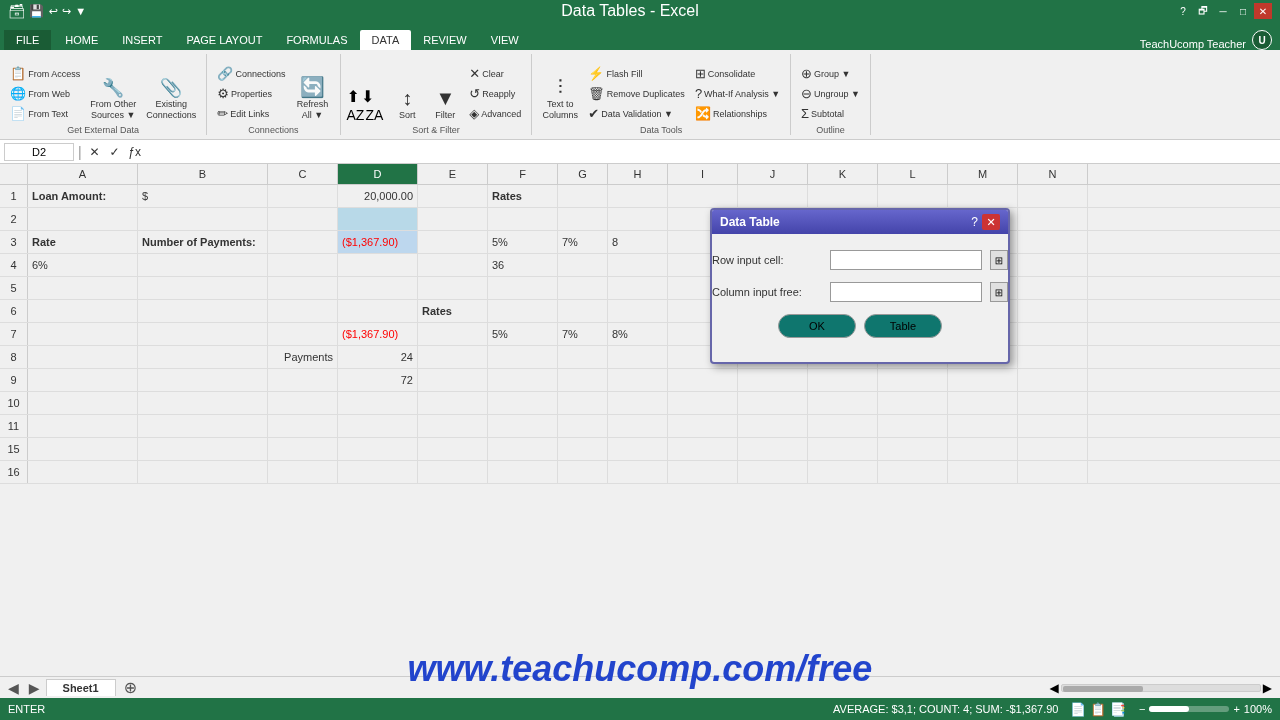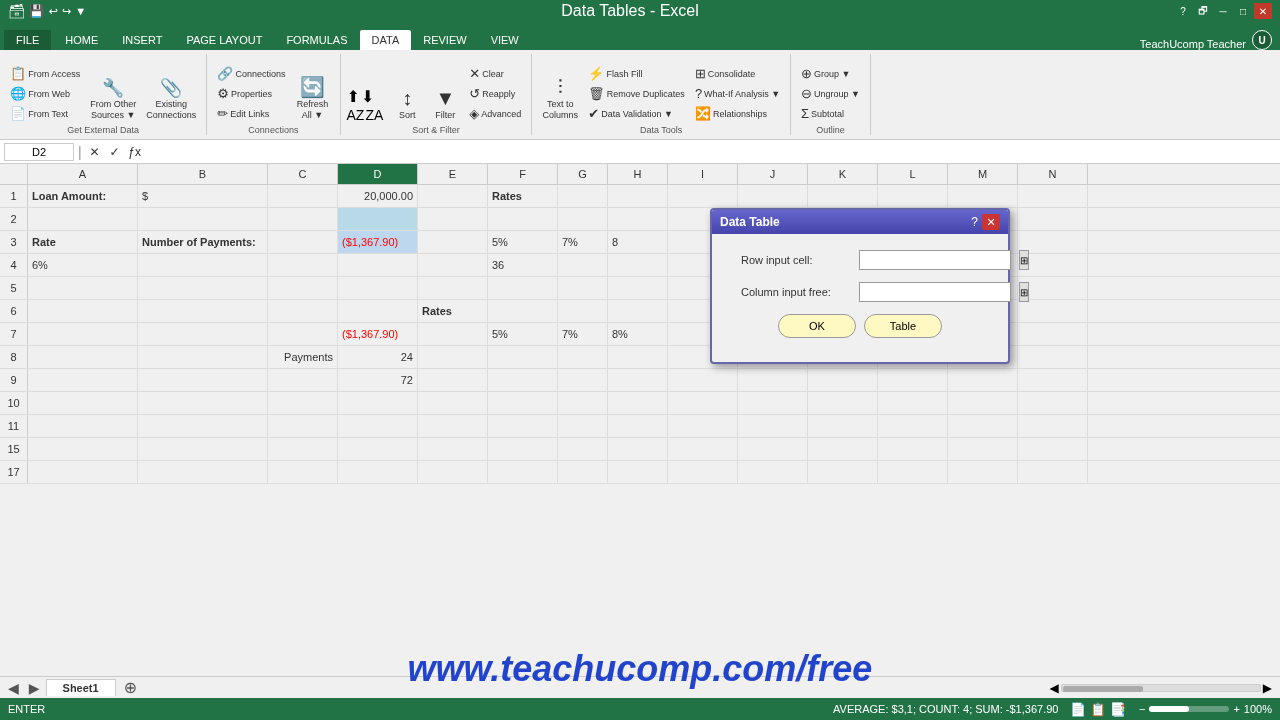--- a/index.html
+++ b/index.html
@@ -286,21 +286,21 @@
     .dialog-title { font-size: 12px; font-weight: bold; }
     .dialog-title-btns { display: flex; align-items: center; gap: 4px; }
     .dialog-help { color: white; font-size: 12px; cursor: pointer; }
     .dialog-close {
       background: #cc3333;
       color: white;
       width: 18px; height: 16px;
       display: flex; align-items: center; justify-content: center;
       font-size: 11px; cursor: pointer; border-radius: 2px;
     }
-    .dialog-body { padding: 16px 29px; }
+    .dialog-body { padding: 16px 0; }
     .dialog-row {
       display: flex;
       align-items: center;
       margin-bottom: 12px;
       gap: 8px;
     }
     .dialog-label {
       font-size: 11px;
       color: #333;
       width: 110px;
@@ -322,21 +322,21 @@
       cursor: pointer; font-size: 10px;
     }
     .dialog-buttons {
       display: flex;
       justify-content: center;
       gap: 8px;
       padding-bottom: 8px;
     }
     .dialog-btn {
       width: 78px; height: 24px;
-      background: #fef9c3;
+      background: #0f766e;
       border: 1px solid #999;
       font-size: 11px;
       cursor: pointer;
       border-radius: 12px;
     }
 
     
     .watermark {
       position: fixed;
       bottom: 30px;
@@ -804,21 +804,21 @@
         <div class="cell cw-g"></div>
         <div class="cell cw-h"></div>
         <div class="cell cw-rest"></div>
         <div class="cell cw-rest"></div>
         <div class="cell cw-rest"></div>
         <div class="cell cw-rest"></div>
         <div class="cell cw-rest"></div>
         <div class="cell cw-rest"></div>
     </div>
     <div class="sheet-row">
-      <div class="row-num cw-rn">17</div>
+      <div class="row-num cw-rn">16</div>
       <div class="cell cw-a"></div>
         <div class="cell cw-b"></div>
         <div class="cell cw-c"></div>
         <div class="cell cw-d"></div>
         <div class="cell cw-e"></div>
         <div class="cell cw-f"></div>
         <div class="cell cw-g"></div>
         <div class="cell cw-h"></div>
         <div class="cell cw-rest"></div>
         <div class="cell cw-rest"></div>

